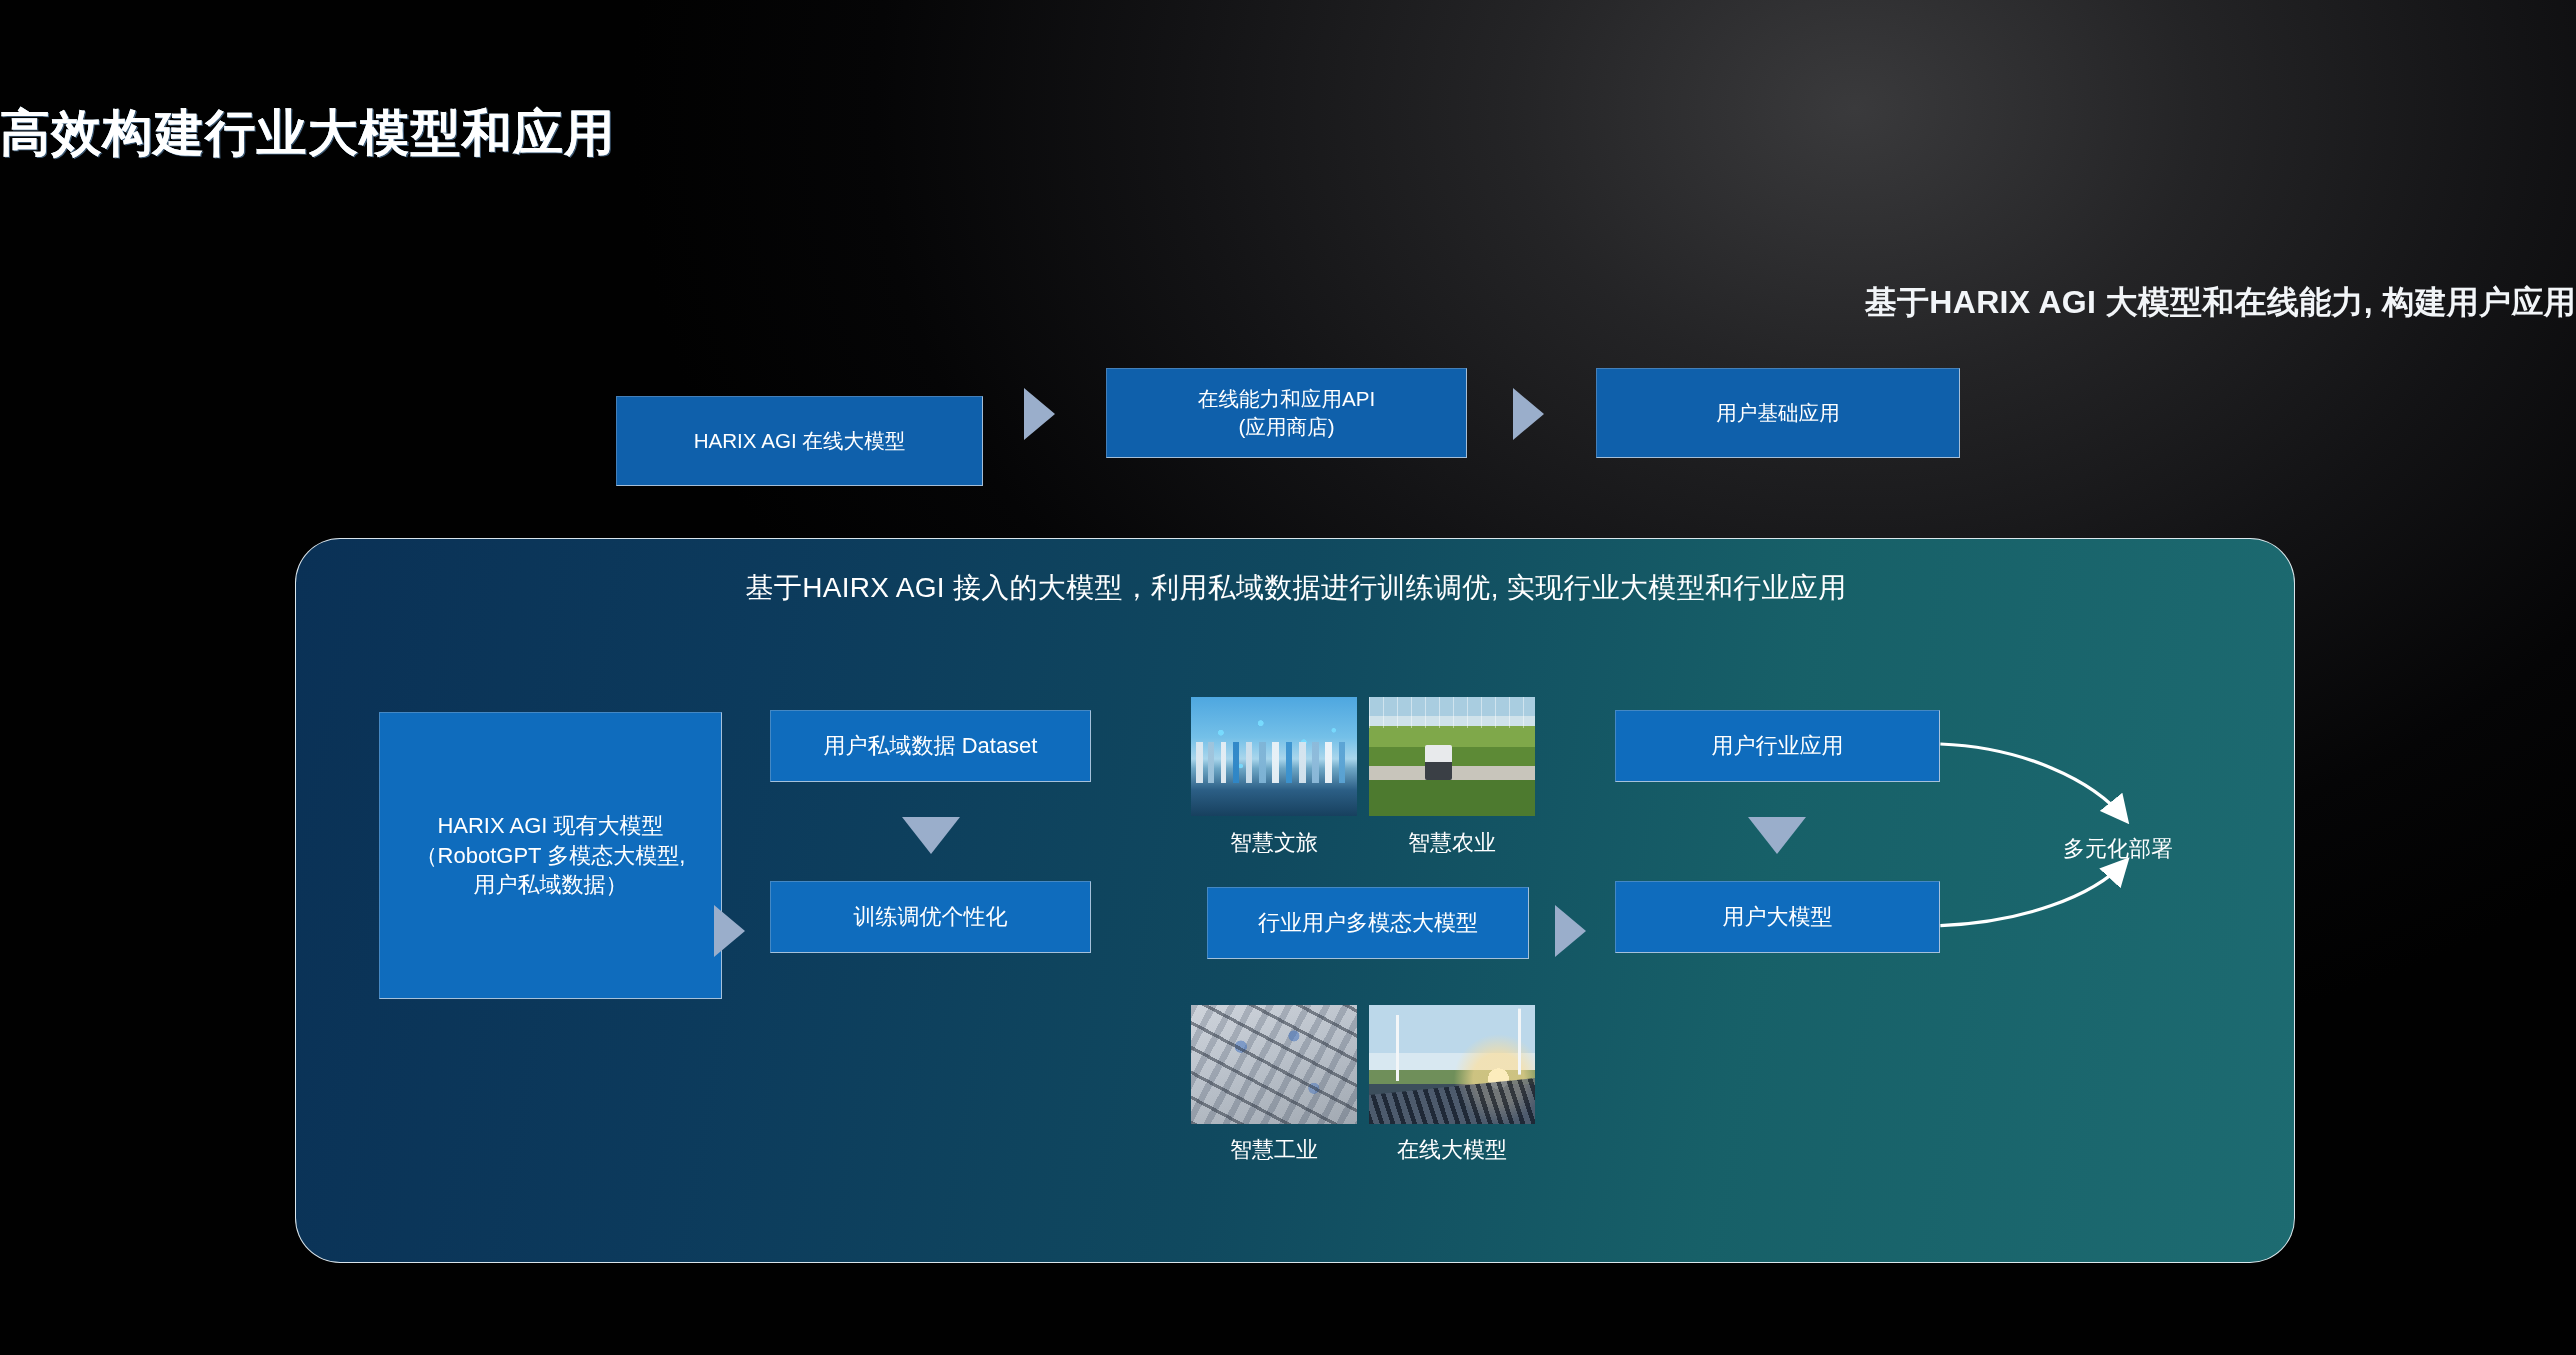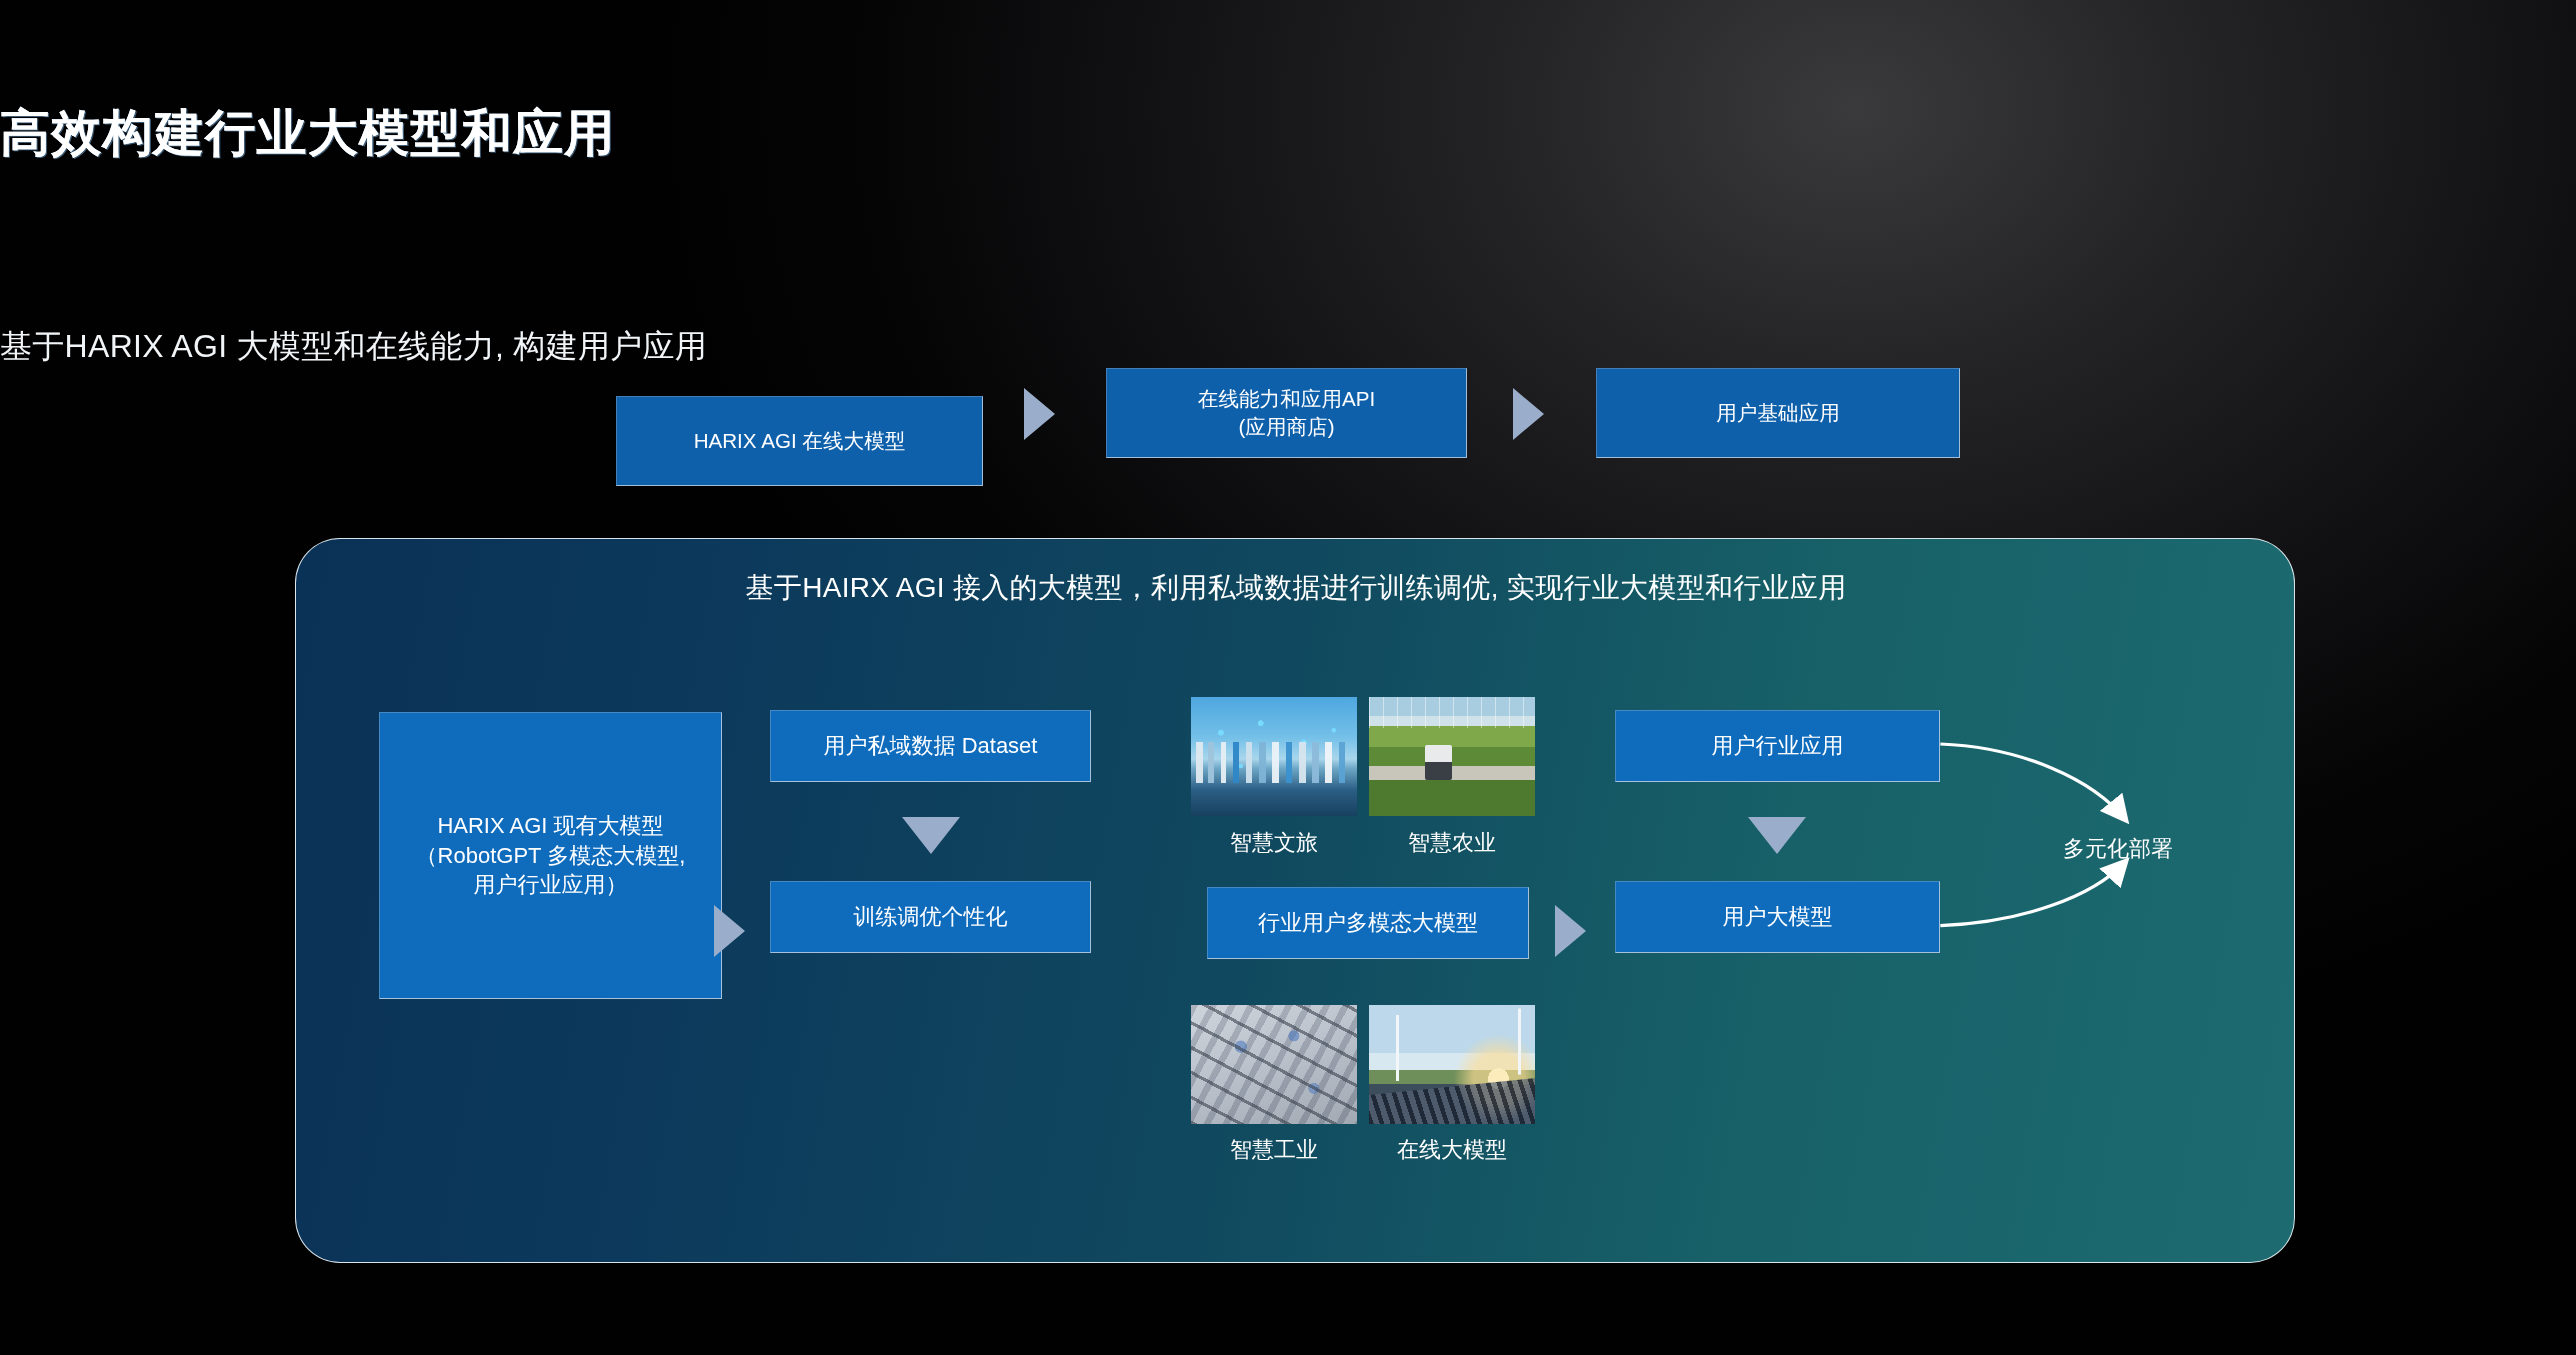--- a/index.html
+++ b/index.html
@@ -27,26 +27,25 @@
     font-size: 50px;
     font-weight: 700;
     letter-spacing: 1.3px;
     color: #ffffff;
     text-shadow: 0 0 0.6px #bfe4ff, 1.3px 1.3px 0 rgba(140,200,255,0.45);
   }
   .subtitle {
     position: absolute;
     left: 0; right: 0;
     top: 281px;
-    text-align: left;
+    text-align: right;
     font-size: 32px;
-    font-weight: 400;
+    font-weight: 700;
     color: #f2f5f8;
     letter-spacing: 0.3px;
-    margin-top: 44px;
   }
   
   .bbox {
     position: absolute;
     background: #0f60ab;
     border-right: 1.3px solid rgba(215,222,230,0.75);
     border-bottom: 1.3px solid rgba(215,222,230,0.75);
     border-top: 0.6px solid rgba(190,200,212,0.30);
     border-left: 0.6px solid rgba(190,200,212,0.30);
     display: flex;
@@ -241,21 +240,21 @@
     <span>用户基础应用</span>
   </div>
 
   <div id="panel"></div>
 
   <div class="panel-head">基于HAIRX AGI 接入的大模型，利用私域数据进行训练调优, 实现行业大模型和行业应用</div>
 
   <div class="bbox dark-in-panel" style="left:379px; top:712px; width:343px; height:287px; font-size:22px; flex-direction:column;">
     <span>HARIX AGI 现有大模型</span>
     <span>（RobotGPT 多模态大模型,</span>
-    <span>用户行业应用）</span>
+    <span>用户私域数据）</span>
   </div>
 
   <div class="tri-right" style="left:714px; top:905px;"></div>
 
   <div class="bbox dark-in-panel" style="left:770px; top:710px; width:321px; height:72px; font-size:22px;">
     <span>用户私域数据 Dataset</span>
   </div>
 
   <div class="tri-down" style="left:902px; top:817px;"></div>
 

